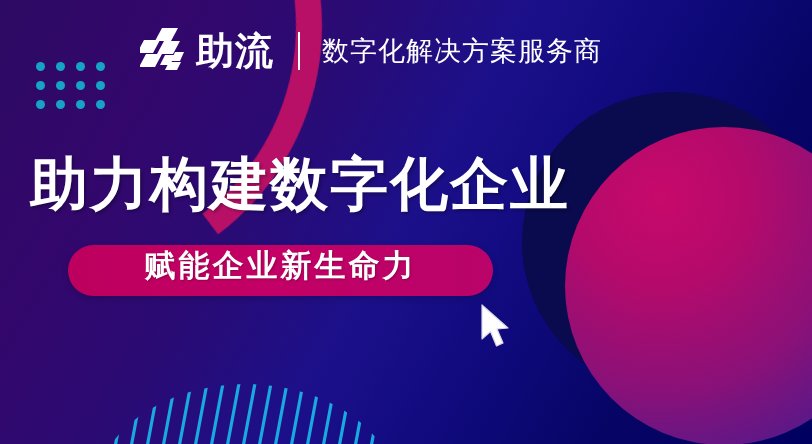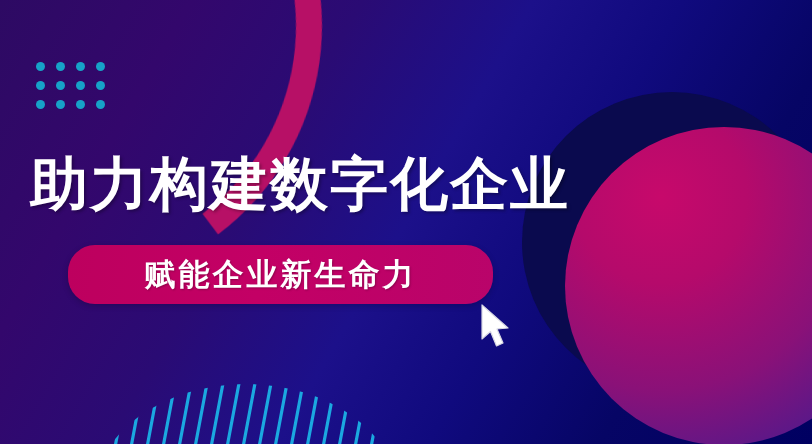--- a/index.html
+++ b/index.html
@@ -145,25 +145,25 @@
     white-space: nowrap;
     text-shadow: 2px 2px 3px rgba(0,0,0,.28);
   }
 
   
   .pill {
     position: absolute;
     left: 68px;
     top: 245px;
     width: 425px;
-    height: 59px;
+    height: 51px;
     border-radius: 27px;
     background: linear-gradient(95deg, #bd005e 0%, #c30065 45%, #b9046a 100%);
     display: flex;
-    align-items: center;
+    align-items: flex-start;
     justify-content: center;
     box-shadow: 0 2px 6px rgba(0,0,0,.2);
   }
   .pill-text {
     color: #ffffff;
     font-size: 31px;
     font-weight: 700;
     letter-spacing: 3px;
     white-space: nowrap;
     text-shadow: 1px 1px 2px rgba(0,0,0,.25);
@@ -233,20 +233,38 @@
           <line x1="216" y1="180" x2="246" y2="20"></line>
           <line x1="232" y1="180" x2="262" y2="20"></line>
           <line x1="248" y1="180" x2="278" y2="20"></line>
           <line x1="264" y1="180" x2="294" y2="20"></line>
           <line x1="280" y1="180" x2="310" y2="20"></line>
         </g>
       </svg>
     </div>
   </div>
 
+  <div class="header">
+    <span class="logo-mark">
+      <svg width="48" height="46" viewBox="0 0 48 46" xmlns="http://www.w3.org/2000/svg" aria-hidden="true">
+        <g fill="#ffffff">
+          <polygon points="22,0 38,0 31,13 15,13"></polygon>
+          <polygon points="4,12 20,12 13,25 -3,25"></polygon>
+          <polygon points="24,13 40,13 33,26 17,26"></polygon>
+          <polygon points="6,26 22,26 15,39 -1,39"></polygon>
+          <polygon points="25,27 35,27 30,37 20,37"></polygon>
+          <polygon points="35,24 44,24 40,33 31,33"></polygon>
+          <polygon points="29,34 41,34 37,42 25,42"></polygon>
+        </g>
+      </svg>
+    </span>
+    <span class="logo-text">助流</span>
+    <span class="divider"></span>
+    <span class="tagline">数字化解决方案服务商</span>
+  </div>
 
   <div class="headline">助力构建数字化企业</div>
 
   <div class="pill">
     <span class="pill-text">赋能企业新生命力</span>
   </div>
 
   <div class="cursor">
     <svg width="34" height="48" viewBox="0 0 34 48" xmlns="http://www.w3.org/2000/svg" aria-hidden="true">
       <path d="M2 2 L2 36 L10.5 28.5 L16.5 43 L23 40 L17 26 L28 25 Z" fill="#ffffff" stroke="#d8d8e4" stroke-width="1.2" stroke-linejoin="round"></path>

